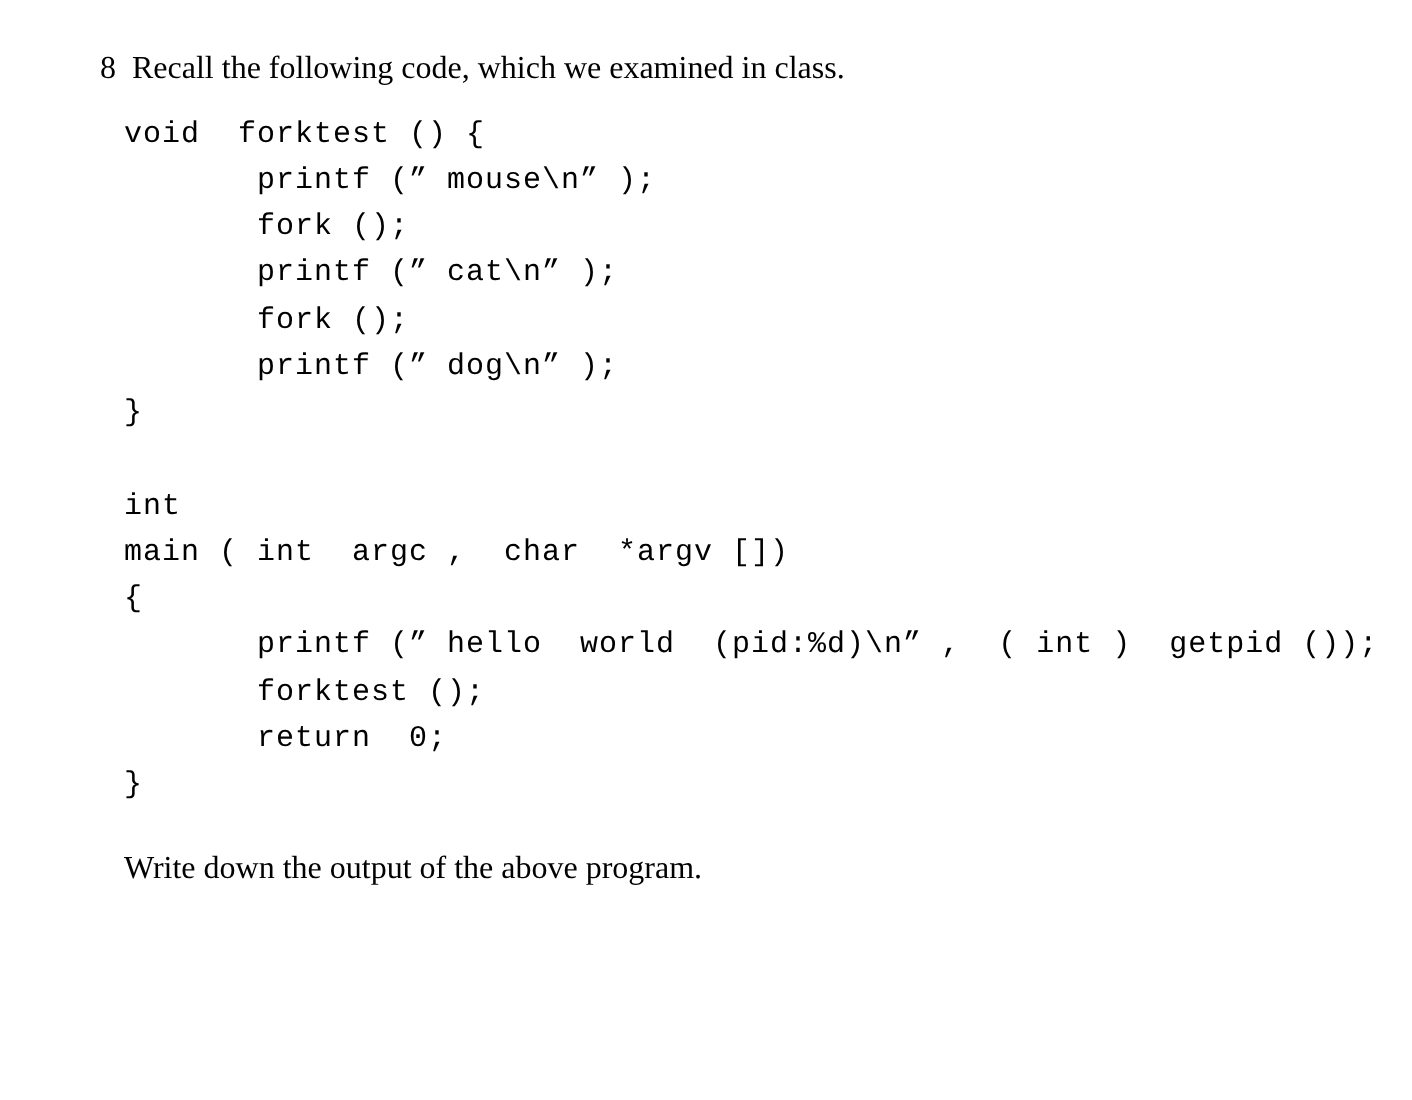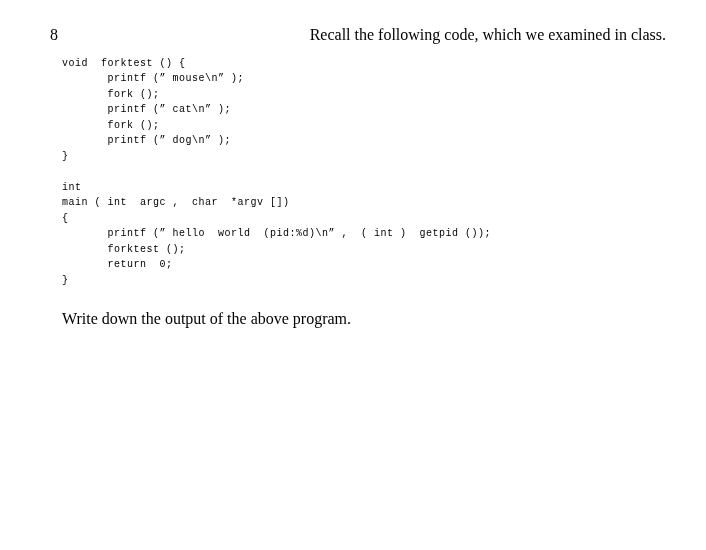--- a/index.html
+++ b/index.html
@@ -17,25 +17,24 @@
     display: flex;
     align-items: baseline;
     gap: 8px;
   }
   .q-num {
     min-width: 18px;
     text-align: right;
   }
   .q-body {
     flex: 1;
-    text-align: right;
   }
   .code-block {
     font-family: "Courier New", Courier, monospace;
-    font-size: 10px;
+    font-size: 15px;
     line-height: 1.55;
     white-space: pre;
     margin: 10px 0 14px 22px;
     letter-spacing: 0.5px;
   }
   .followup {
     margin-left: 22px;
     margin-top: 20px;
   }
 </style>

